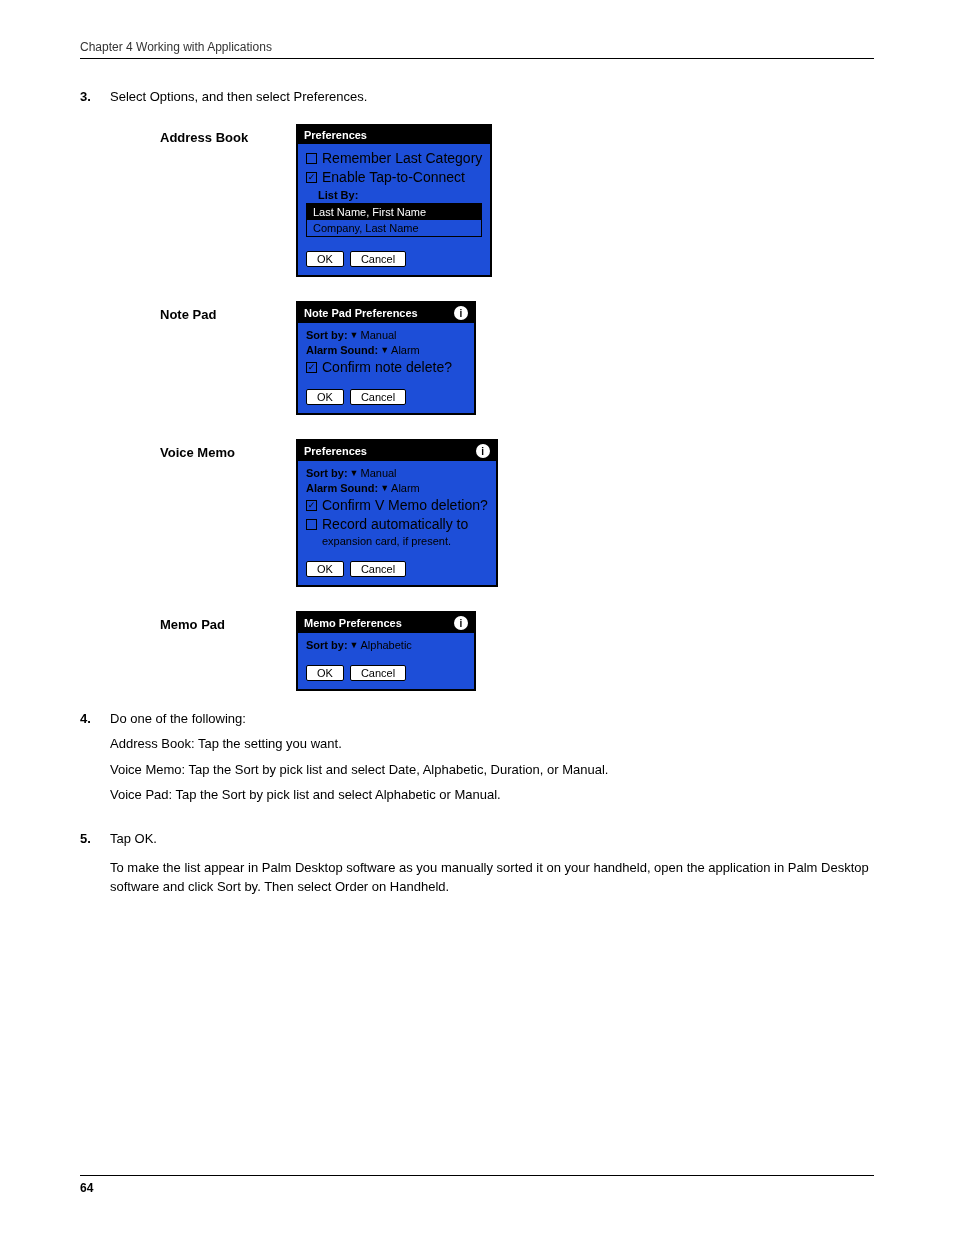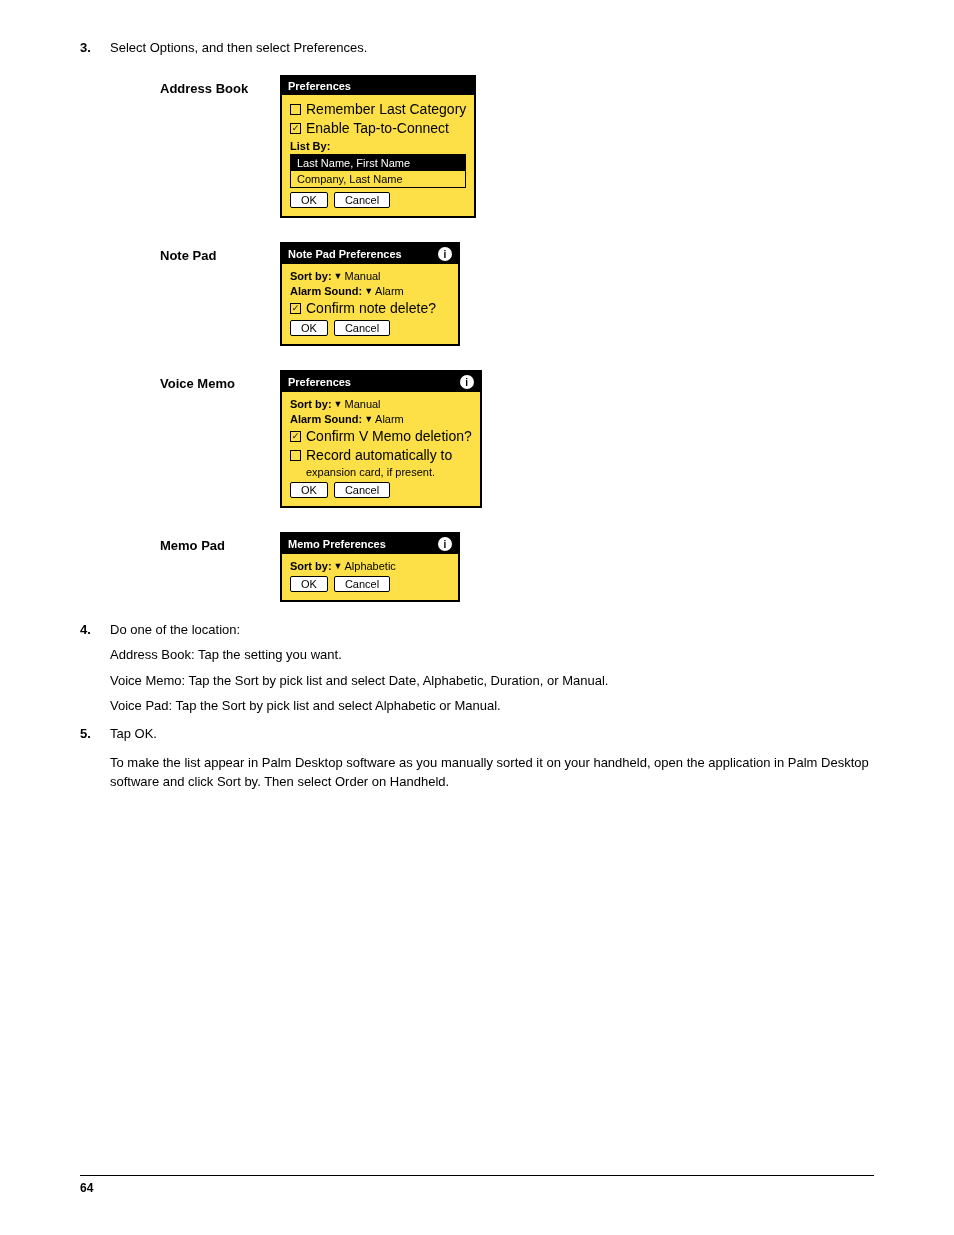--- a/index.html
+++ b/index.html
@@ -50,34 +50,34 @@
     
     .screenshots-area {
       display: flex;
       flex-direction: column;
       margin: 20px 0 20px 80px;
       gap: 24px;
     }
     .screenshot-row {
       display: flex;
       align-items: flex-start;
-      gap: 20px;
+      gap: 36px;
     }
     .device-label {
       font-family: Arial, sans-serif;
       font-size: 13px;
       font-weight: bold;
       min-width: 100px;
       padding-top: 6px;
     }
 
     
     .dialog-box {
       border: 2px solid #000;
-      background: #fde047;
+      background: #1d4ed8;
       min-width: 180px;
       font-family: Arial, sans-serif;
       font-size: 11px;
     }
     .dialog-title-bar {
       background: #000;
       color: #fff;
       font-weight: bold;
       font-size: 11px;
       padding: 3px 6px;
@@ -117,38 +117,38 @@
       font-size: 9px;
       flex-shrink: 0;
     }
     .checkbox.checked::after {
       content: '✓';
       font-size: 9px;
     }
     .list-section-label {
       font-weight: bold;
       font-size: 11px;
-      margin: 4px 0 2px 0;
+      margin: 4px 0 2px 12px;
     }
     .list-options {
       border: 1px solid #000;
       margin-bottom: 4px;
     }
     .list-option {
       padding: 2px 6px;
       font-size: 11px;
     }
     .list-option.selected {
       background: #000;
       color: #fff;
     }
     .dialog-buttons {
       display: flex;
       gap: 6px;
-      margin-top: 4px;
+      margin-top: 14px;
       padding: 0 0 2px 0;
     }
     .dialog-btn {
       border: 1px solid #000;
       padding: 1px 10px;
       font-size: 11px;
       font-family: Arial, sans-serif;
       background: #fff;
       border-radius: 2px;
     }
@@ -165,21 +165,21 @@
 
     
     .body-para {
       font-family: Arial, sans-serif;
       font-size: 13px;
       line-height: 1.5;
       margin-bottom: 10px;
     }
     .sub-steps {
       margin-left: 30px;
-      margin-bottom: 10px;
+      margin-bottom: 26px;
     }
     .sub-step {
       font-family: Arial, sans-serif;
       font-size: 13px;
       line-height: 1.5;
       margin-bottom: 6px;
     }
 
     .footer-line {
       position: absolute;
@@ -191,20 +191,23 @@
       font-family: Liberation Sans, sans-serif;
       font-size: 12px;
       font-weight: bold;
     }
   </style>
 </head>
 <body>
 
 <div class="page">
 
+  <div class="header-line">
+    <span class="header-chapter">Chapter 4   Working with Applications</span>
+  </div>
 
   <div class="step-row">
     <div class="step-number-col">3.</div>
     <div class="step-content">Select Options, and then select Preferences.</div>
   </div>
 
   <div class="screenshots-area">
 
     <div class="screenshot-row">
       <div class="device-label">Address Book</div>
@@ -317,21 +320,21 @@
             <button class="dialog-btn">Cancel</button>
           </div>
         </div>
       </div>
     </div>
 
   </div>
 
   <div class="step-row" style="margin-bottom:8px;">
     <div class="step-number-col">4.</div>
-    <div class="step-content">Do one of the location:</div>
+    <div class="step-content">Do one of the following:</div>
   </div>
 
   <div class="sub-steps">
     <div class="sub-step">
       <span class="bold">Address Book:</span>
       <span> Tap the setting you want.</span>
     </div>
     <div class="sub-step">
       <span class="bold">Voice Memo:</span>
       <span> Tap the Sort by pick list and select Date, Alphabetic, Duration, or Manual.</span>

